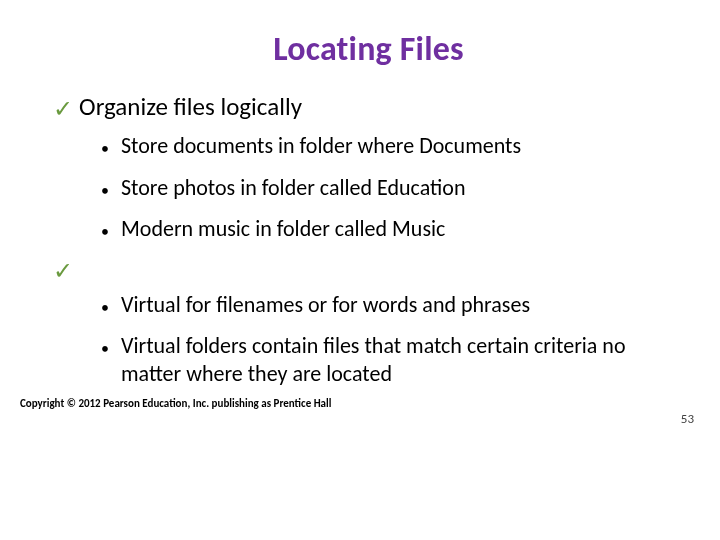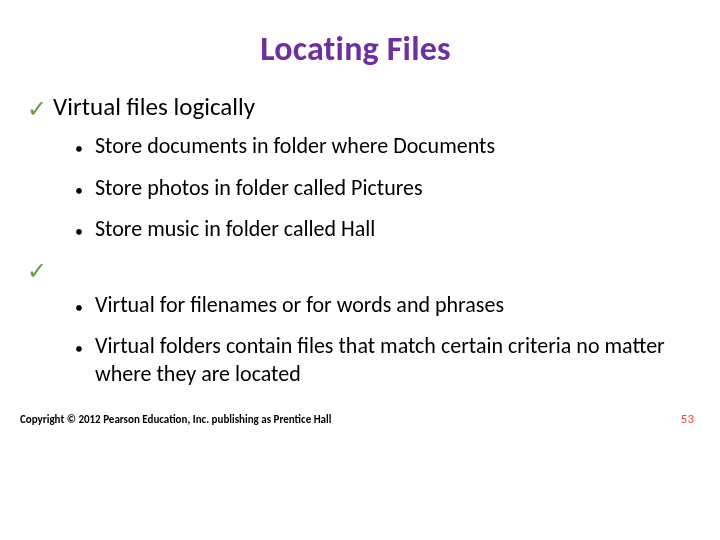--- a/index.html
+++ b/index.html
@@ -10,21 +10,21 @@
     background: #ffffff;
     font-family: Calibri, "Segoe UI", Arial, sans-serif;
     color: #1a1a1a;
     position: relative;
     overflow: hidden;
   }
   .slide {
     box-sizing: border-box;
     width: 720px;
     height: 440px;
-    padding: 28px 36px 24px 27px;
+    padding: 28px 36px 24px 53px;
     position: relative;
   }
   .title {
     text-align: center;
     font-size: 34px;
     font-weight: 700;
     color: #6f2fa0;
     margin: 0 0 22px 0;
     letter-spacing: 0.2px;
   }
@@ -58,56 +58,56 @@
     font-size: 16px;
     margin-right: 12px;
     color: #000;
     line-height: 1;
     position: relative;
     top: 1px;
   }
   .footer-left {
     position: absolute;
     left: 20px;
-    bottom: 14px;
+    bottom: 30px;
     font-size: 11px;
     font-weight: 700;
     color: #000;
   }
   .footer-right {
     position: absolute;
     right: 26px;
     bottom: 14px;
     font-size: 13px;
-    color: #ef4444;
+    color: #404040;
   }
 </style>
 </head>
 <body>
 
 <div class="slide">
 
   <h1 class="title">Locating Files</h1>
 
   <div class="check-item">
     <span class="check-mark">✓</span>
-    <span>Virtual files logically</span>
+    <span>Organize files logically</span>
   </div>
   <div class="sub-list">
     <div class="sub-item">
       <span class="dot">•</span>
       <span>Store documents in folder where Documents</span>
     </div>
     <div class="sub-item">
       <span class="dot">•</span>
-      <span>Store photos in folder called Pictures</span>
+      <span>Store photos in folder called Education</span>
     </div>
     <div class="sub-item">
       <span class="dot">•</span>
-      <span>Store music in folder called Hall</span>
+      <span>Modern music in folder called Music</span>
     </div>
   </div>
 
   <div class="check-item">
     <span class="check-mark">✓</span>
   </div>
   <div class="sub-list">
     <div class="sub-item">
       <span class="dot">•</span>
       <span>Virtual for filenames or for words and phrases</span>

